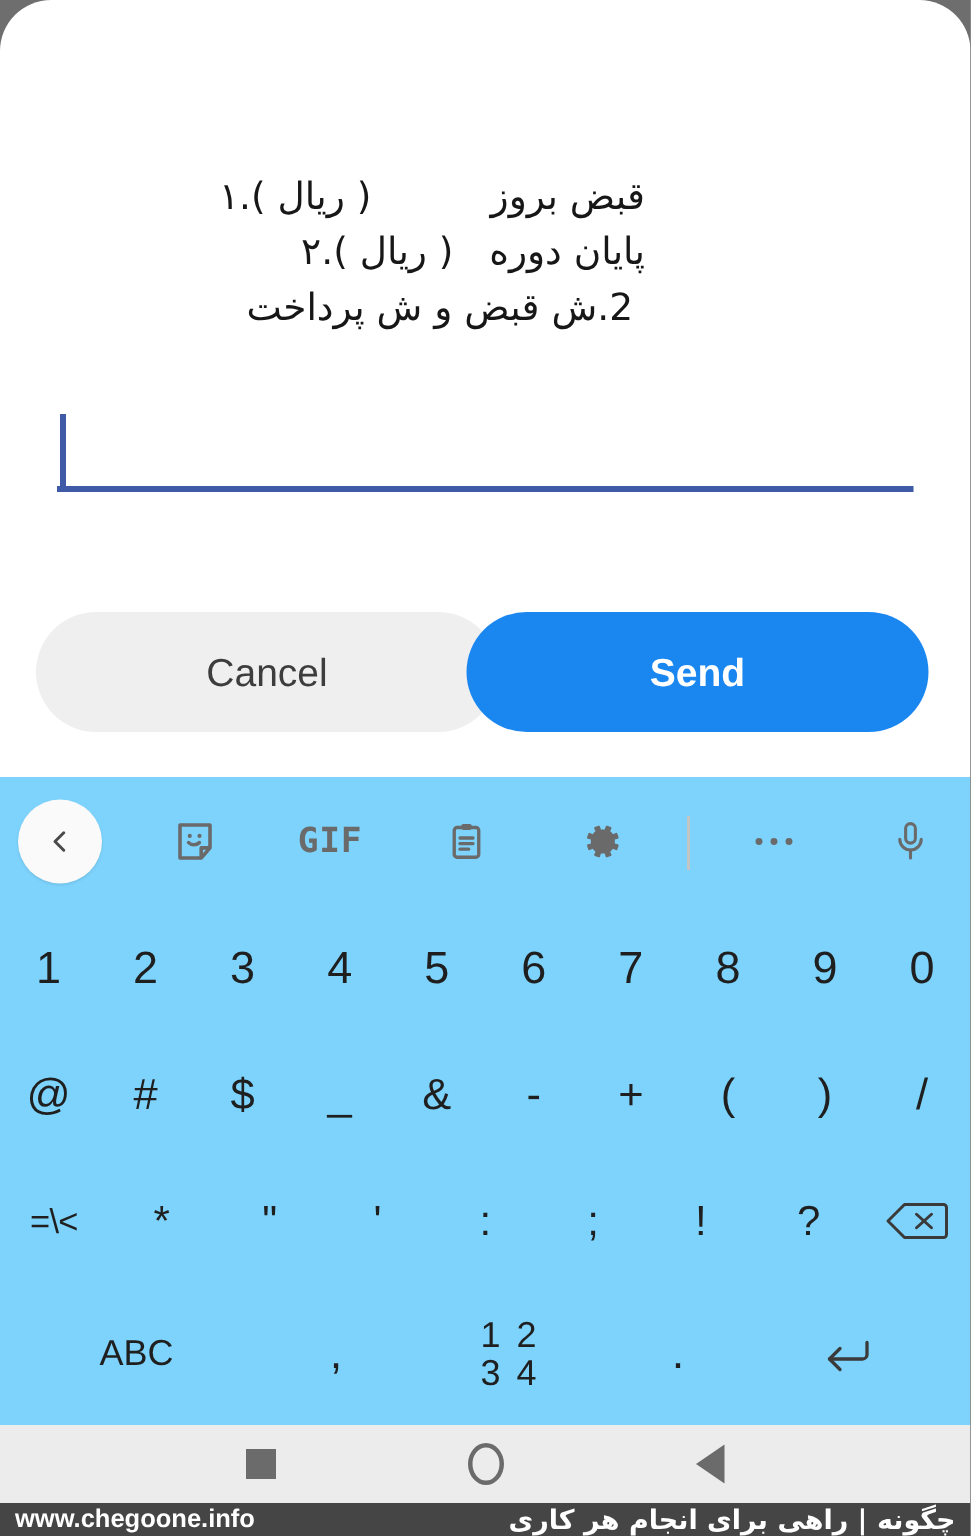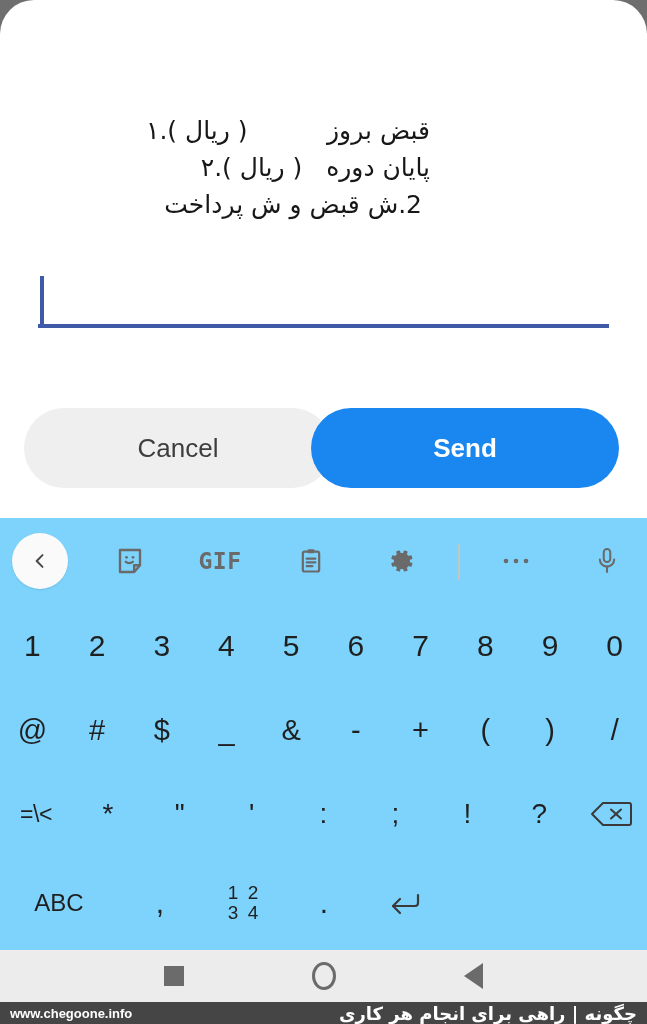--- a/index.html
+++ b/index.html
@@ -193,26 +193,26 @@
     font-family: "Liberation Sans", sans-serif;
     cursor: pointer;
     user-select: none;
   }
   .kb-row.symbols .key { font-size: 29px; }
   .kb-row.row3 .key { font-size: 28px; }
   .key-alt { font-size: 23px !important; letter-spacing: -0.5px; }
 
   
   .kb-row.bottom { height: 94px; align-items: center; }
-  .bk { display: flex; align-items: center; justify-content: center; cursor: pointer; color: #1f1f1f; }
+  .bk { display: flex; align-items: center; justify-content: center; cursor: pointer; color: #1f1f1f; margin-left: 32px; }
   .bk-abc   { width: 118px; font-size: 24px; }
   .bk-comma { width: 84px;  font-size: 30px; }
   .bk-num   { width: 84px;  }
   .bk-num .numgrid {
-    font-size: 19px;
+    font-size: 24px;
     line-height: 1.05;
     text-align: right;
     letter-spacing: 2px;
     font-family: "Liberation Sans", sans-serif;
   }
   .bk-space {
     flex: 1;
     margin: 0 10px;
     height: 56px;
     background: #dcdcdc;
@@ -253,21 +253,21 @@
     width: 647px;
     height: 22px;
     background: #454545;
     display: flex;
     align-items: center;
     justify-content: space-between;
     padding: 0 10px;
   }
   .wm-url {
     color: #ffffff;
-    font-size: 13px;
+    font-size: 17px;
     font-weight: bold;
     font-family: "Liberation Sans", sans-serif;
   }
   .wm-fa {
     color: #ffffff;
     font-size: 18px;
     font-weight: bold;
     direction: rtl;
     font-family: "DejaVu Sans", sans-serif;
   }

